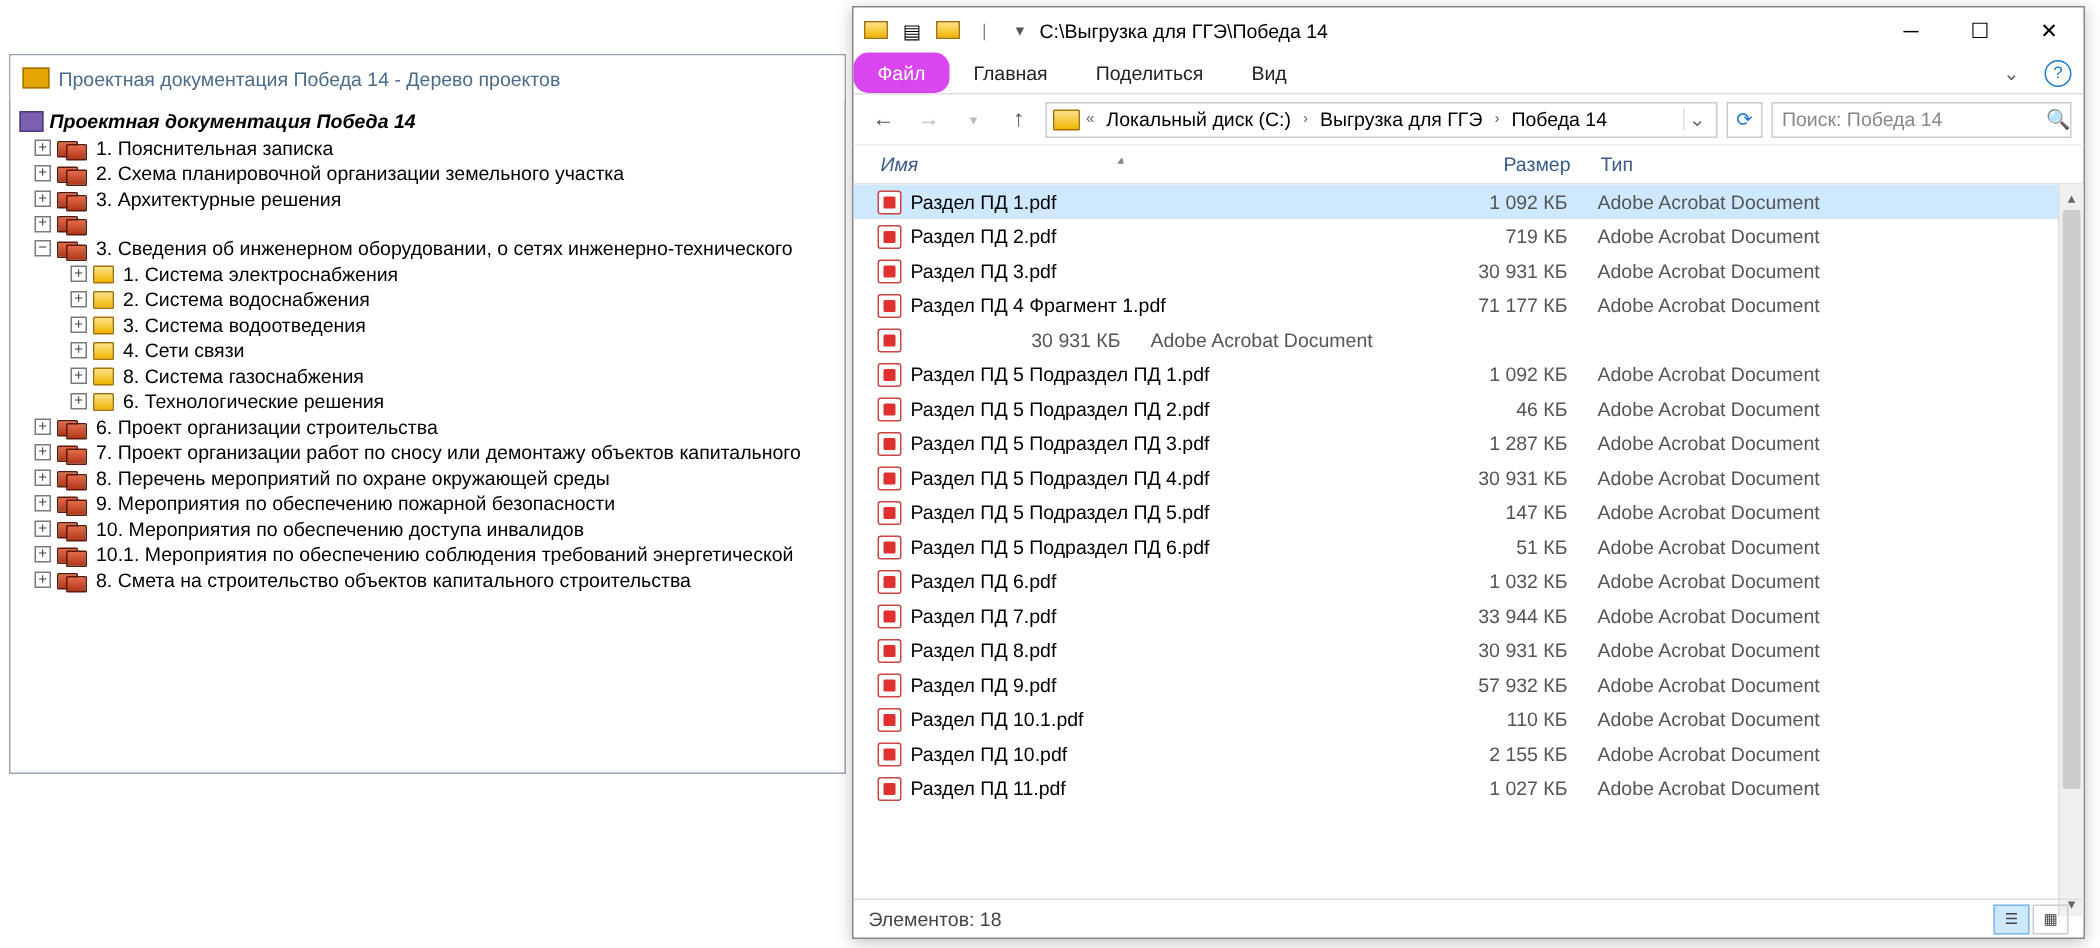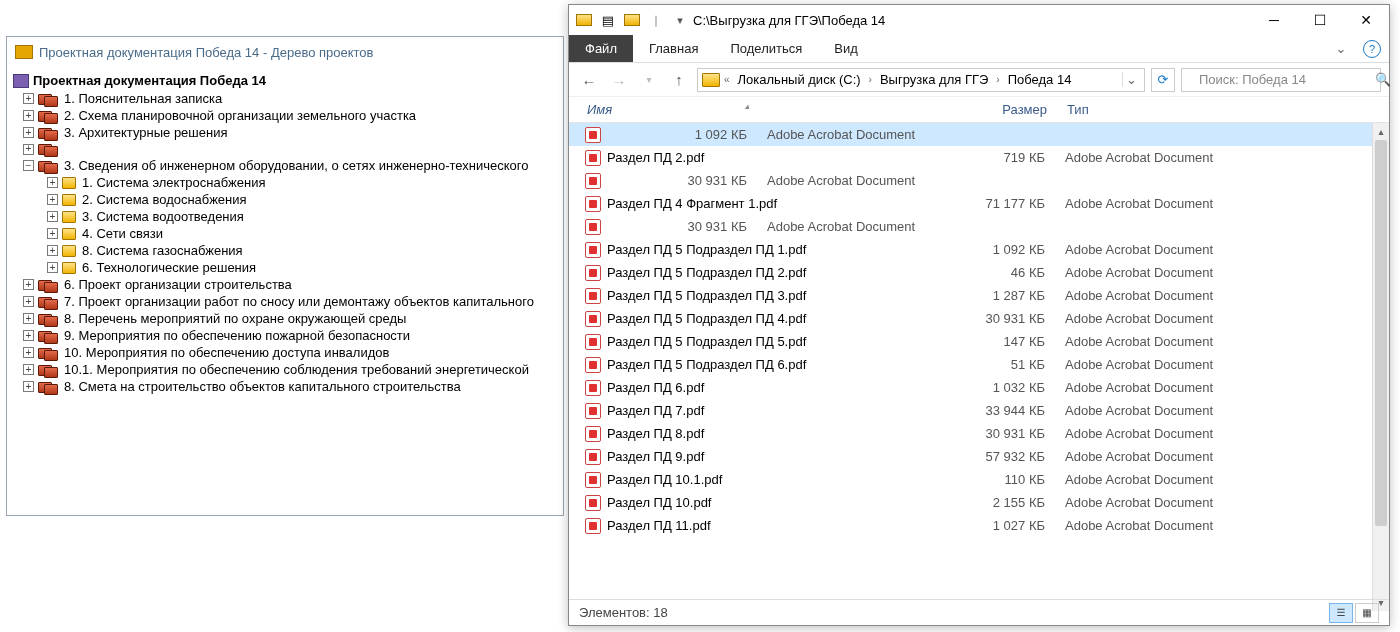--- a/index.html
+++ b/index.html
@@ -3,56 +3,56 @@
 <meta charset="utf-8">
 <style>
   * { margin: 0; padding: 0; box-sizing: border-box; font-family: "Segoe UI", Tahoma, Arial, sans-serif; font-size: 13px; }
   body { width: 1400px; height: 632px; background: #fff; position: relative; overflow: hidden; }
 
   
   .win-tree { position: absolute; left: 6px; top: 36px; width: 558px; height: 480px; border: 1px solid #9aa5b4; background: #fff; }
   .win-tree .titlebar { height: 30px; background: #fff; display: flex; align-items: center; padding: 0 8px; gap: 6px; color: #4a6b8a; }
   .win-tree .titlebar .ticon { width: 18px; height: 14px; background: #e6a400; border: 1px solid #a37400; }
   .tree-body { padding: 4px 0 4px 6px; overflow: hidden; }
-  .tree-root { display: flex; align-items: center; gap: 4px; font-weight: bold; color: #000; padding: 2px 0; }
+  .tree-root { display: flex; align-items: center; gap: 4px; font-weight: bold; color: #000; padding: 2px 0; font-style: italic; }
   .tree-root .ricon { width: 16px; height: 14px; background: #7b5fb0; border: 1px solid #4a3a7a; }
   .tnode { display: flex; align-items: center; gap: 2px; padding: 1px 0; white-space: nowrap; color: #000; }
   .tnode .toggle { width: 11px; height: 11px; border: 1px solid #7a7a7a; display: flex; align-items: center; justify-content: center; font-size: 10px; line-height: 1; color: #444; cursor: pointer; margin-right: 2px; }
   .tnode .bicon { width: 20px; height: 14px; position: relative; }
   .tnode .bicon::before, .tnode .bicon::after { content: ""; position: absolute; width: 12px; height: 9px; border: 1px solid #5a1a0a; background: linear-gradient(#e46a4a,#b03818); border-radius: 1px; }
   .tnode .bicon::before { left: 0; top: 2px; }
   .tnode .bicon::after { left: 6px; top: 4px; }
   .tnode .yicon { width: 14px; height: 12px; background: linear-gradient(#ffe38a,#f0b400); border: 1px solid #a37400; border-radius: 1px; }
 
   
   .win-exp { position: absolute; left: 568px; top: 4px; width: 822px; height: 622px; background: #fff; border: 1px solid #888; box-shadow: 0 2px 10px rgba(0,0,0,.25); }
   .exp-title { height: 30px; display: flex; align-items: center; padding: 0 0 0 6px; }
   .exp-title .qat { display: flex; align-items: center; gap: 6px; }
   .exp-title .qat .sq { width: 18px; height: 18px; display: flex; align-items: center; justify-content: center; }
   .exp-title .path-txt { margin-left: 4px; color: #000; }
   .exp-title .winbtns { margin-left: auto; display: flex; }
   .exp-title .winbtns div { width: 46px; height: 30px; display: flex; align-items: center; justify-content: center; font-size: 14px; color: #000; cursor: pointer; }
 
   .ribbon { height: 28px; display: flex; align-items: stretch; border-bottom: 1px solid #ddd; }
-  .ribbon .file { background: #404040; color: #fff; padding: 0 16px; display: flex; align-items: center; cursor: pointer; }
+  .ribbon .file { background: #d946ef; color: #fff; padding: 0 16px; display: flex; align-items: center; cursor: pointer; border-radius: 10px; }
   .ribbon .tab { padding: 0 16px; display: flex; align-items: center; color: #222; cursor: pointer; }
   .ribbon .spacer { flex: 1; }
   .ribbon .drop { width: 28px; display: flex; align-items: center; justify-content: center; color: #666; cursor: pointer; }
   .ribbon .help { width: 28px; display: flex; align-items: center; justify-content: center; color: #1979ca; border: 1px solid #1979ca; border-radius: 50%; height: 18px; width: 18px; margin: 5px 8px; font-size: 11px; cursor: pointer; }
 
   .navrow { height: 34px; display: flex; align-items: center; gap: 6px; padding: 0 8px; border-bottom: 1px solid #eee; }
   .navrow .nbtn { width: 24px; height: 24px; display: flex; align-items: center; justify-content: center; color: #555; cursor: pointer; font-size: 15px; }
   .navrow .nbtn.disabled { color: #bbb; cursor: default; }
   .addrbar { flex: 1; height: 24px; border: 1px solid #ccc; display: flex; align-items: center; padding: 0 4px; gap: 2px; }
   .addrbar .seg { padding: 0 4px; color: #000; cursor: pointer; }
   .addrbar .sep { color: #666; font-size: 10px; padding: 0 2px; }
   .addrbar .fold { width: 18px; height: 14px; background: linear-gradient(#ffe38a,#f0b400); border: 1px solid #a37400; border-radius: 1px; }
   .addrbar .dropbtn { width: 18px; text-align: center; color: #666; cursor: pointer; border-left: 1px solid #ddd; margin-left: auto; }
   .navrow .refresh { width: 24px; height: 24px; border: 1px solid #ccc; display: flex; align-items: center; justify-content: center; color: #1979ca; cursor: pointer; }
-  .searchbox { width: 200px; height: 24px; border: 1px solid #ccc; display: flex; align-items: center; padding: 0 17px; color: #888; }
+  .searchbox { width: 200px; height: 24px; border: 1px solid #ccc; display: flex; align-items: center; padding: 0 6px; color: #888; }
   .searchbox input { flex: 1; border: none; outline: none; font-size: 13px; color: #000; }
   .searchbox input::placeholder { color: #888; }
   .searchbox .sicon { color: #666; cursor: pointer; }
 
   .colhdr { height: 26px; display: flex; align-items: center; border-bottom: 1px solid #e3e3e3; color: #3a5a8a; padding-left: 18px; }
   .colhdr .c1 { width: 320px; display: flex; align-items: center; gap: 4px; font-style: italic; }
   .colhdr .c2 { width: 160px; text-align: right; padding-right: 20px; }
   .colhdr .c3 { flex: 1; }
 
   .filerow { height: 23px; display: flex; align-items: center; padding-left: 16px; cursor: default; }
@@ -241,31 +241,33 @@
       <span class="sort-caret">▴</span>
     </div>
     <div class="c2">Размер</div>
     <div class="c3">Тип</div>
   </div>
 
   <div class="filelist">
     <div id="files-container">
         <div class="filerow selected">
           <span class="ficon"></span>
+          <span class="fname">Раздел ПД 1.pdf</span>
           <span class="fsize">1 092 КБ</span>
           <span class="ftype">Adobe Acrobat Document</span>
         </div>
         <div class="filerow">
           <span class="ficon"></span>
           <span class="fname">Раздел ПД 2.pdf</span>
           <span class="fsize">719 КБ</span>
           <span class="ftype">Adobe Acrobat Document</span>
         </div>
         <div class="filerow">
           <span class="ficon"></span>
+          <span class="fname">Раздел ПД 3.pdf</span>
           <span class="fsize">30 931 КБ</span>
           <span class="ftype">Adobe Acrobat Document</span>
         </div>
         <div class="filerow">
           <span class="ficon"></span>
           <span class="fname">Раздел ПД 4 Фрагмент 1.pdf</span>
           <span class="fsize">71 177 КБ</span>
           <span class="ftype">Adobe Acrobat Document</span>
         </div>
         <div class="filerow">

